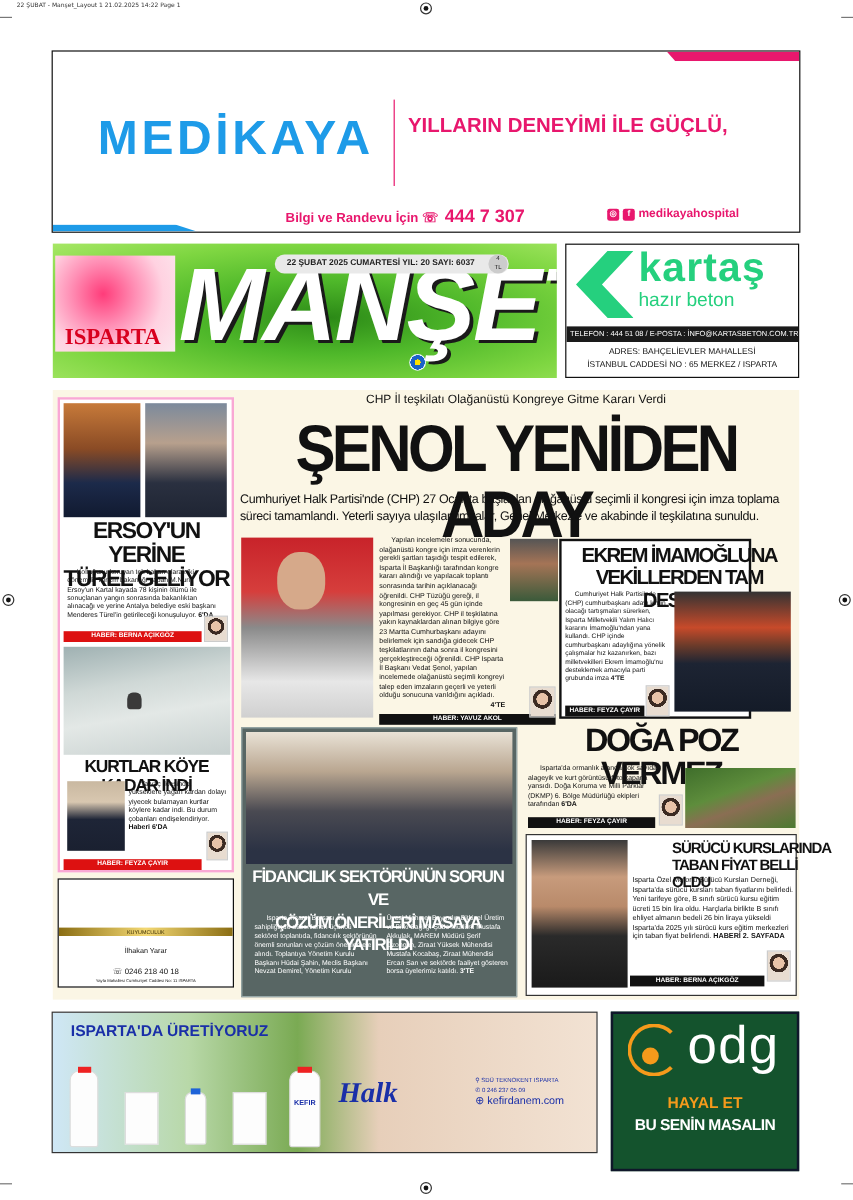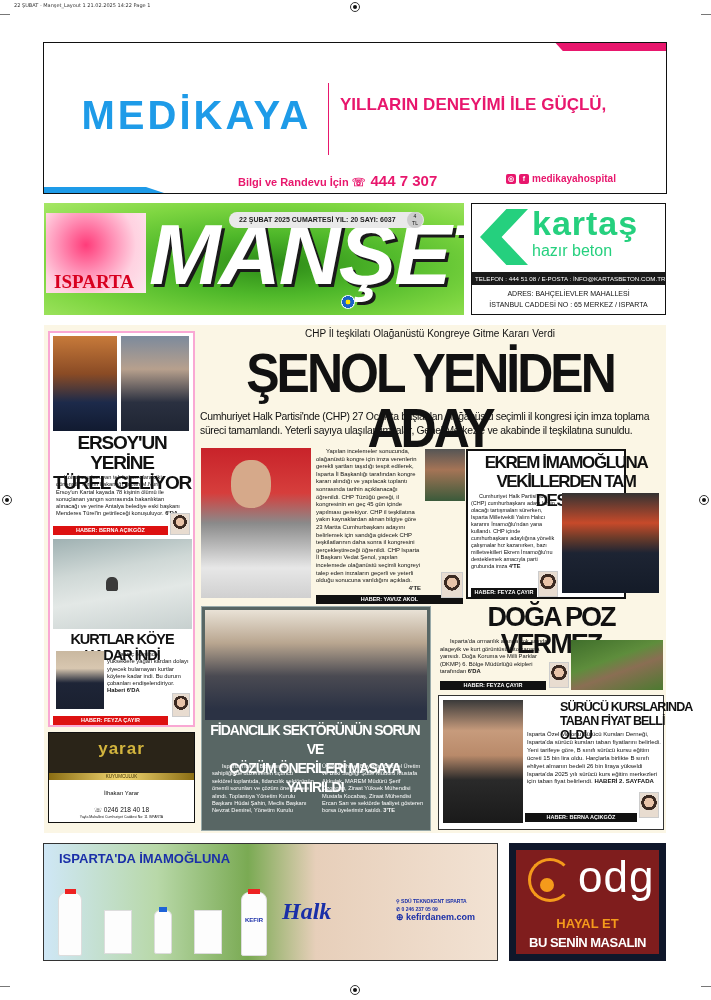--- a/index.html
+++ b/index.html
@@ -116,24 +116,24 @@
   .h-surucu { position: absolute; left: 86px; top: 4px; width: 136px; text-align: left; font-size: 12.5px; font-weight: bold; letter-spacing: -0.9px; line-height: 14px; margin-left: 35px; }
   .surucu-body { position: absolute; left: 88px; top: 35px; width: 134px; font-size: 6px; line-height: 7.9px; }
 
   
   .danem { left: 43px; top: 843px; width: 455px; height: 118px; border: 1px solid #333; overflow: hidden;
     background: linear-gradient(90deg, #cfe7f6 0%, #b8d8a8 25%, #7aaa53 45%, #e7cfba 60%, #f2e2d3 100%); }
   .danem .slogan { position: absolute; left: 15px; top: 6px; font-size: 13px; font-weight: bold; color: #1a2fa8; line-height: 18px; }
   .product { position: absolute; background: #fdfdfd; border: 1px solid #ddd; }
   .cap { position: absolute; top: -4px; left: 25%; width: 50%; height: 5px; }
   .danem .brandname { position: absolute; left: 238px; top: 54px; font-family: "Liberation Serif", serif; font-style: italic; font-weight: bold; font-size: 24px; color: #1a2fa8; }
-  .danem .info { position: absolute; left: 352px; top: 53px; font-size: 5px; font-weight: bold; color: #1a2fa8; line-height: 8px; }
+  .danem .info { position: absolute; left: 352px; top: 53px; font-size: 5px; font-weight: normal; color: #1a2fa8; line-height: 8px; }
   .danem .web { font-size: 9px; }
 
-  .odg { left: 509px; top: 843px; width: 157px; height: 118px; background: #7f1d1d; border: 7px solid #0f172a; }
+  .odg { left: 509px; top: 843px; width: 157px; height: 133px; background: #14532d; border: 2px solid #0f172a; }
   .odg .ring { position: absolute; left: 12px; top: 8px; width: 44px; height: 44px; border: 3px solid #f59a1b; border-radius: 50%; border-right-color: transparent; }
   .odg .dot { position: absolute; left: 24px; top: 28px; width: 14px; height: 14px; border-radius: 50%; background: #f59a1b; }
   .odg .logo { position: absolute; left: 62px; top: 2px; font-size: 44px; color: #fff; font-weight: normal; letter-spacing: 1px; }
   .odg .l1 { position: absolute; top: 66px; width: 100%; text-align: center; font-size: 13px; font-weight: bold; color: #f59a1b; }
   .odg .l2 { position: absolute; top: 85px; width: 100%; text-align: center; font-size: 13px; font-weight: bold; color: #fff; letter-spacing: -0.5px; }
 </style>
 </head>
 <body>
 
 <div class="abs slug">22 ŞUBAT - Manşet_Layout 1  21.02.2025  14:22  Page 1</div>
@@ -217,23 +217,20 @@
   <div class="photo man-photo"></div>
   <div class="body-kurt">
     <span>Yalvaç ilçesinde, yükseklere yağan kardan dolayı yiyecek bulamayan kurtlar köylere kadar indi. Bu durum çobanları endişelendiriyor.</span>
     <span class="ref">Haberi 6'DA</span>
   </div>
   <div class="avatar" style="left:122px;top:360px;width:18px;height:24px;"></div>
   <div class="byline" style="left:3px;top:383px;width:115px;">HABER: FEYZA ÇAYIR</div>
 </div>
 
 <div class="abs yarar">
-  <div class="top">
-    <div class="brand">yarar</div>
-  </div>
   <div class="gold">KUYUMCULUK</div>
   <div class="owner">İlhakan Yarar</div>
   <div class="phone">☏ 0246 218 40 18</div>
   <div class="addr">Yayla Mahallesi Cumhuriyet Caddesi No: 11 ISPARTA</div>
 </div>
 
 <div class="abs photo senol-photo">
   <div class="senol-head"></div>
 </div>
 <div class="abs photo inset-photo"></div>
@@ -291,21 +288,21 @@
   <div class="surucu-body">
     <span>Isparta Özel Motorlu Sürücü Kursları Derneği, Isparta'da sürücü kursları taban fiyatlarını belirledi. Yeni tarifeye göre, B sınıfı sürücü kursu eğitim ücreti 15 bin lira oldu. Harçlarla birlikte B sınıfı ehliyet almanın bedeli 26 bin liraya yükseldi Isparta'da 2025 yılı sürücü kurs eğitim merkezleri için taban fiyat belirlendi.</span>
     <span class="ref">HABERİ 2. SAYFADA</span>
   </div>
   <div class="avatar" style="left:200px;top:96px;width:20px;height:26px;"></div>
   <div class="byline-dark" style="left:86px;top:117px;width:112px;">HABER: BERNA AÇIKGÖZ</div>
 </div>
 
 <div class="abs danem">
   <div class="slogan">
-    <div>ISPARTA'DA İMAMOĞLUNA</div>
+    <div>ISPARTA'DA ÜRETİYORUZ</div>
   </div>
   <div class="product" style="left:14px;top:48px;width:24px;height:64px;border-radius:8px 8px 2px 2px;">
       <div class="cap" style="background:#e22;"></div>
     </div>
   <div class="product" style="left:60px;top:66px;width:28px;height:44px;"></div>
   <div class="product" style="left:110px;top:66px;width:18px;height:44px;border-radius:6px 6px 2px 2px;">
       <div class="cap" style="background:#1e63d8;"></div>
     </div>
   <div class="product" style="left:150px;top:66px;width:28px;height:44px;"></div>
   <div class="product" style="left:197px;top:48px;width:26px;height:64px;border-radius:8px 8px 2px 2px;text-align:center;font-size:6px;font-weight:bold;color:#1a2fa8;padding-top:24px;"><div class="cap" style="background:#e22;"></div><span>KEFIR</span></div>

